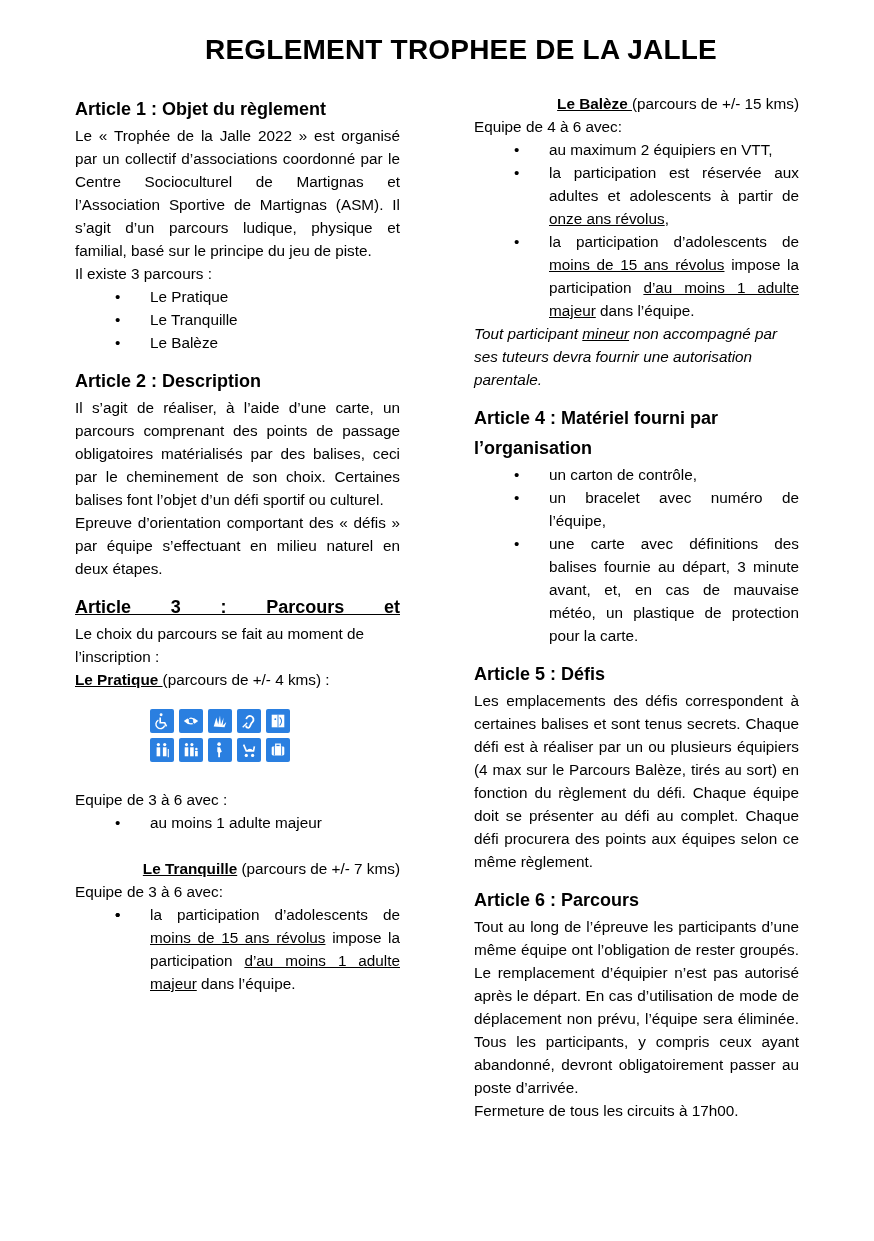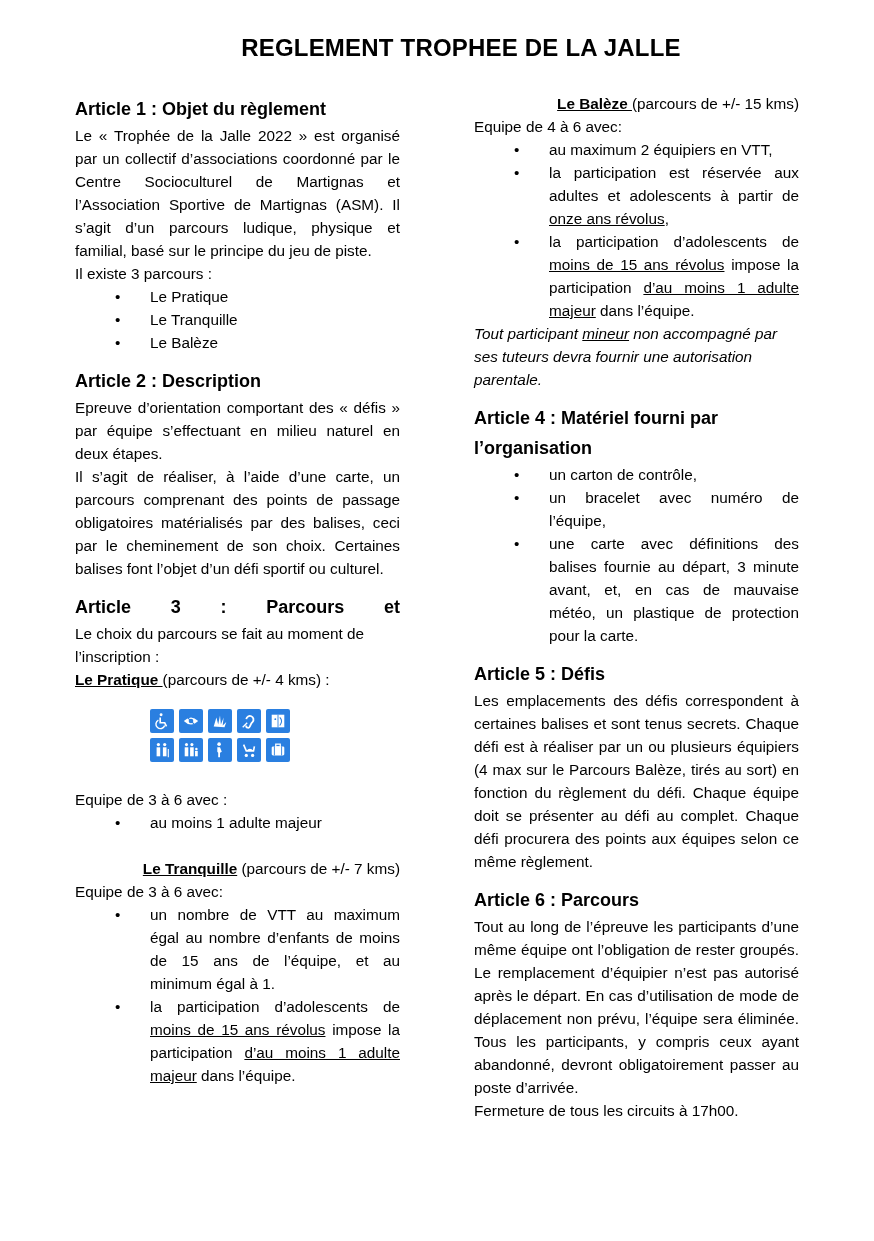--- a/index.html
+++ b/index.html
@@ -1,25 +1,25 @@
 <!DOCTYPE html>
 <html><head>
 <meta charset="utf-8">
 <style>
   html, body { margin: 0; padding: 0; background: #ffffff; }
   body { width: 874px; height: 1241px; position: relative; overflow: hidden;
          font-family: "Liberation Sans", "DejaVu Sans", sans-serif; color: #000; }
   .title { position: absolute; left: 0; right: 0; top: 34px; text-align: center;
-           font-weight: bold; font-size: 24px; letter-spacing: 0.2px; padding-left: 48px; }
+           font-weight: bold; font-size: 28px; letter-spacing: 0.2px; padding-left: 48px; }
   .col { position: absolute; top: 94px; width: 325px; font-size: 15.3px; line-height: 23px; }
   .col.left { left: 75px; }
   .col.right { left: 474px; top: 92px; }
   h2 { font-size: 18px; line-height: 30px; margin: 0; font-weight: bold; }
   p { margin: 0; text-align: justify; }
-  .just-full { text-align: justify; text-align-last: justify; }
+  .just-full { text-align: justify; text-align-last: justify; text-decoration: underline; }
   ul { list-style: none; margin: 0; padding: 0; }
   li { position: relative; padding-left: 75px; text-align: justify; }
   li .bullet { position: absolute; left: 40px; top: 0; }
   .u { text-decoration: underline; }
   .b { font-weight: bold; }
   .i { font-style: italic; }
   .gap { height: 12px; }
   .icons { margin: 18px 0 0 75px; display: grid; grid-template-columns: repeat(5, 24px);
            grid-column-gap: 5px; grid-row-gap: 5px; }
   .icon { width: 24px; height: 24px; background: #2a7fe0; border-radius: 2px;
@@ -37,22 +37,22 @@
   <p>Le « Trophée de la Jalle 2022 » est organisé par un collectif d’associations coordonné par le Centre Socioculturel de Martignas et l’Association Sportive de Martignas (ASM). Il s’agit d’un parcours ludique, physique et familial, basé sur le principe du jeu de piste.</p>
   <p>Il existe 3 parcours :</p>
   <ul>
     <li><span class="bullet">•</span><span>Le Pratique</span></li>
     <li><span class="bullet">•</span><span>Le Tranquille</span></li>
     <li><span class="bullet">•</span><span>Le Balèze</span></li>
   </ul>
 
   <div class="gap"></div>
   <h2>Article 2 : Description</h2>
+  <p>Il s’agit de réaliser, à l’aide d’une carte, un parcours comprenant des points de passage obligatoires matérialisés par des balises, ceci par le cheminement de son choix. Certaines balises font l’objet d’un défi sportif ou culturel.</p>
   <p>Epreuve d’orientation comportant des « défis » par équipe s’effectuant en milieu naturel en deux étapes.</p>
-  <p>Il s’agit de réaliser, à l’aide d’une carte, un parcours comprenant des points de passage obligatoires matérialisés par des balises, ceci par le cheminement de son choix. Certaines balises font l’objet d’un défi sportif ou culturel.</p>
 
   <div class="gap"></div>
   <h2 class="just-full">Article 3 : Parcours et</h2>
   <p style="text-align:left">Le choix du parcours se fait au moment de l’inscription :</p>
   <p style="text-align:left">
     <span class="b u">Le Pratique </span><span>(parcours de +/- 4 kms) :</span>
   </p>
 
   <div class="icons">
     <div class="icon">
@@ -135,21 +135,21 @@
   <ul>
     <li><span class="bullet">•</span><span>au moins 1 adulte majeur</span></li>
   </ul>
 
   <div style="height:23px"></div>
   <p style="text-align:right">
     <span class="b u">Le Tranquille</span><span> (parcours de +/- 7 kms)</span>
   </p>
   <p>Equipe de 3 à 6 avec:</p>
   <ul>
-    <li><span class="bullet">•</span><span>un nombre de VTT au maximum égal au nombre d’enfants de moins de 15 ans de l’équipe, et au minimum égal à 1.</span></li>
+    <li><span class="bullet">•</span></li>
     <li><span class="bullet">•</span><span>la participation d’adolescents de </span><span class="u">moins de 15 ans révolus</span><span> impose la participation </span><span class="u">d’au moins 1 adulte majeur</span><span> dans l’équipe.</span></li>
   </ul>
 </div>
 
 <div class="col right">
   <p style="text-align:right">
     <span class="b u">Le Balèze </span><span>(parcours de +/- 15 kms)</span>
   </p>
   <p>Equipe de 4 à 6 avec:</p>
   <ul>

